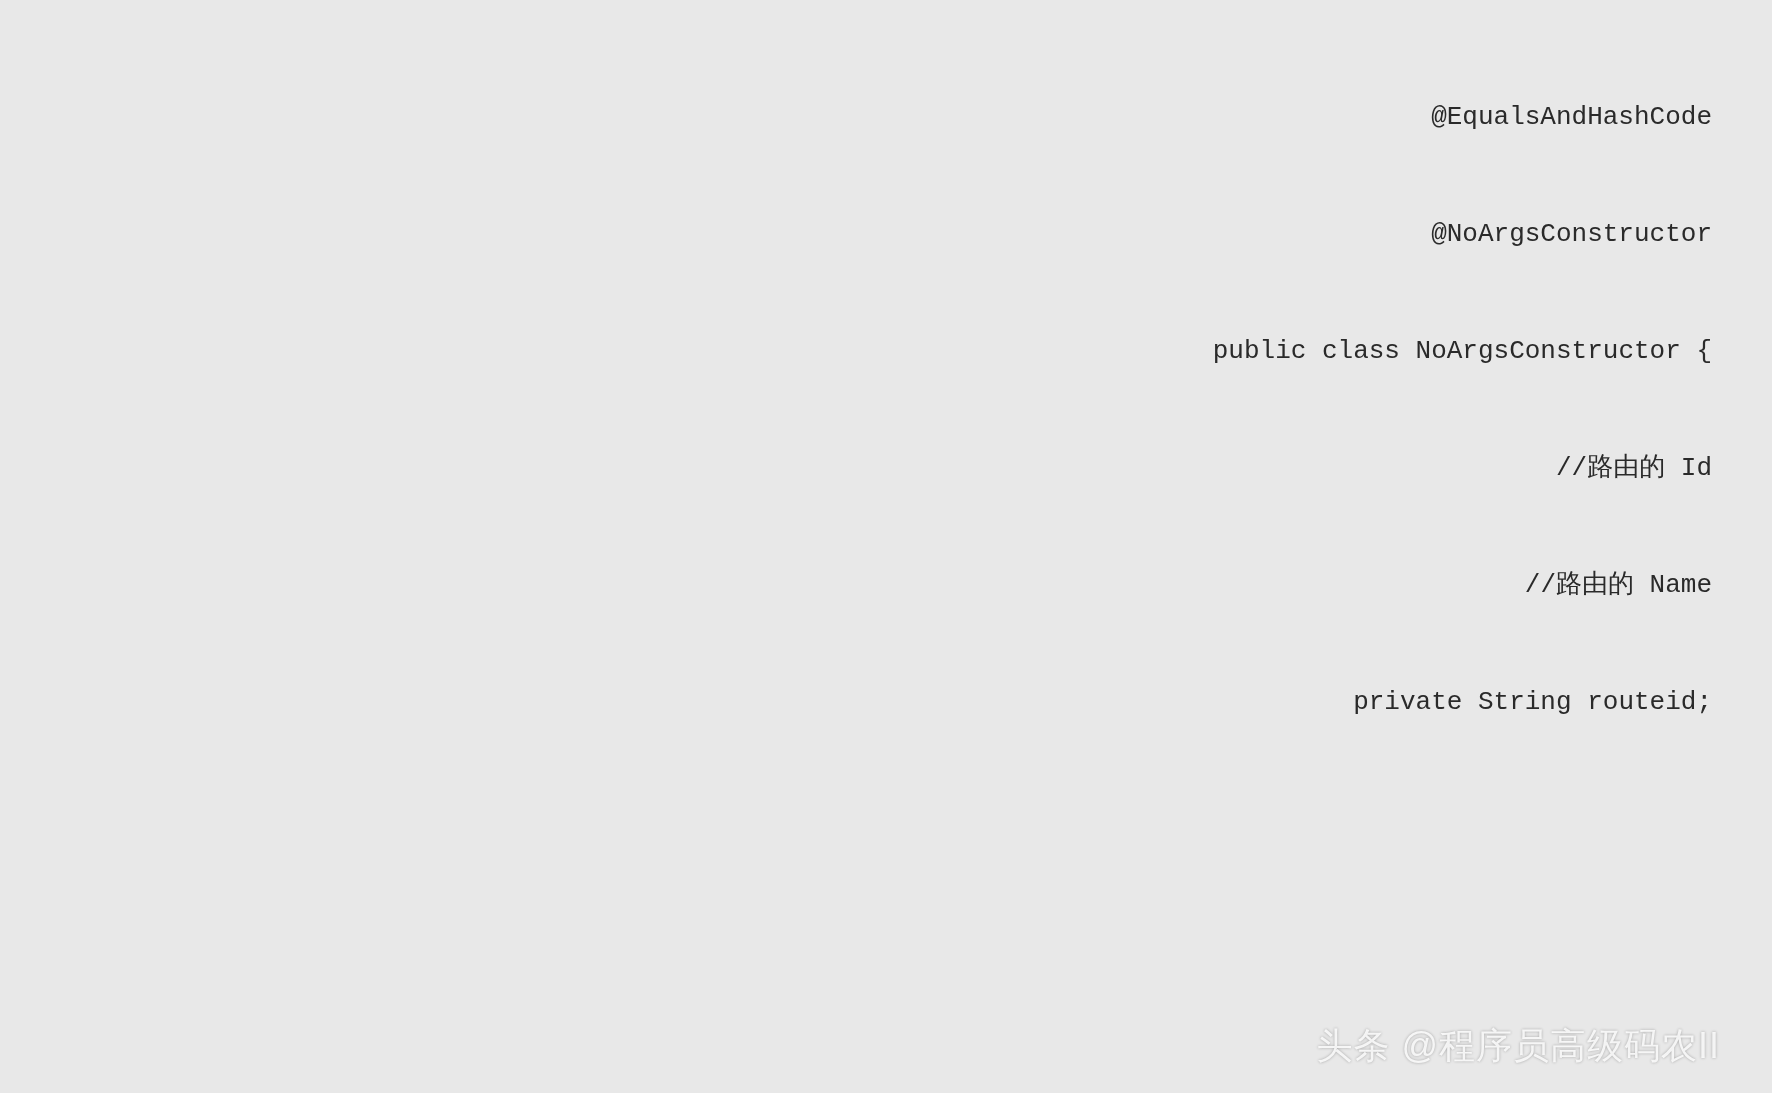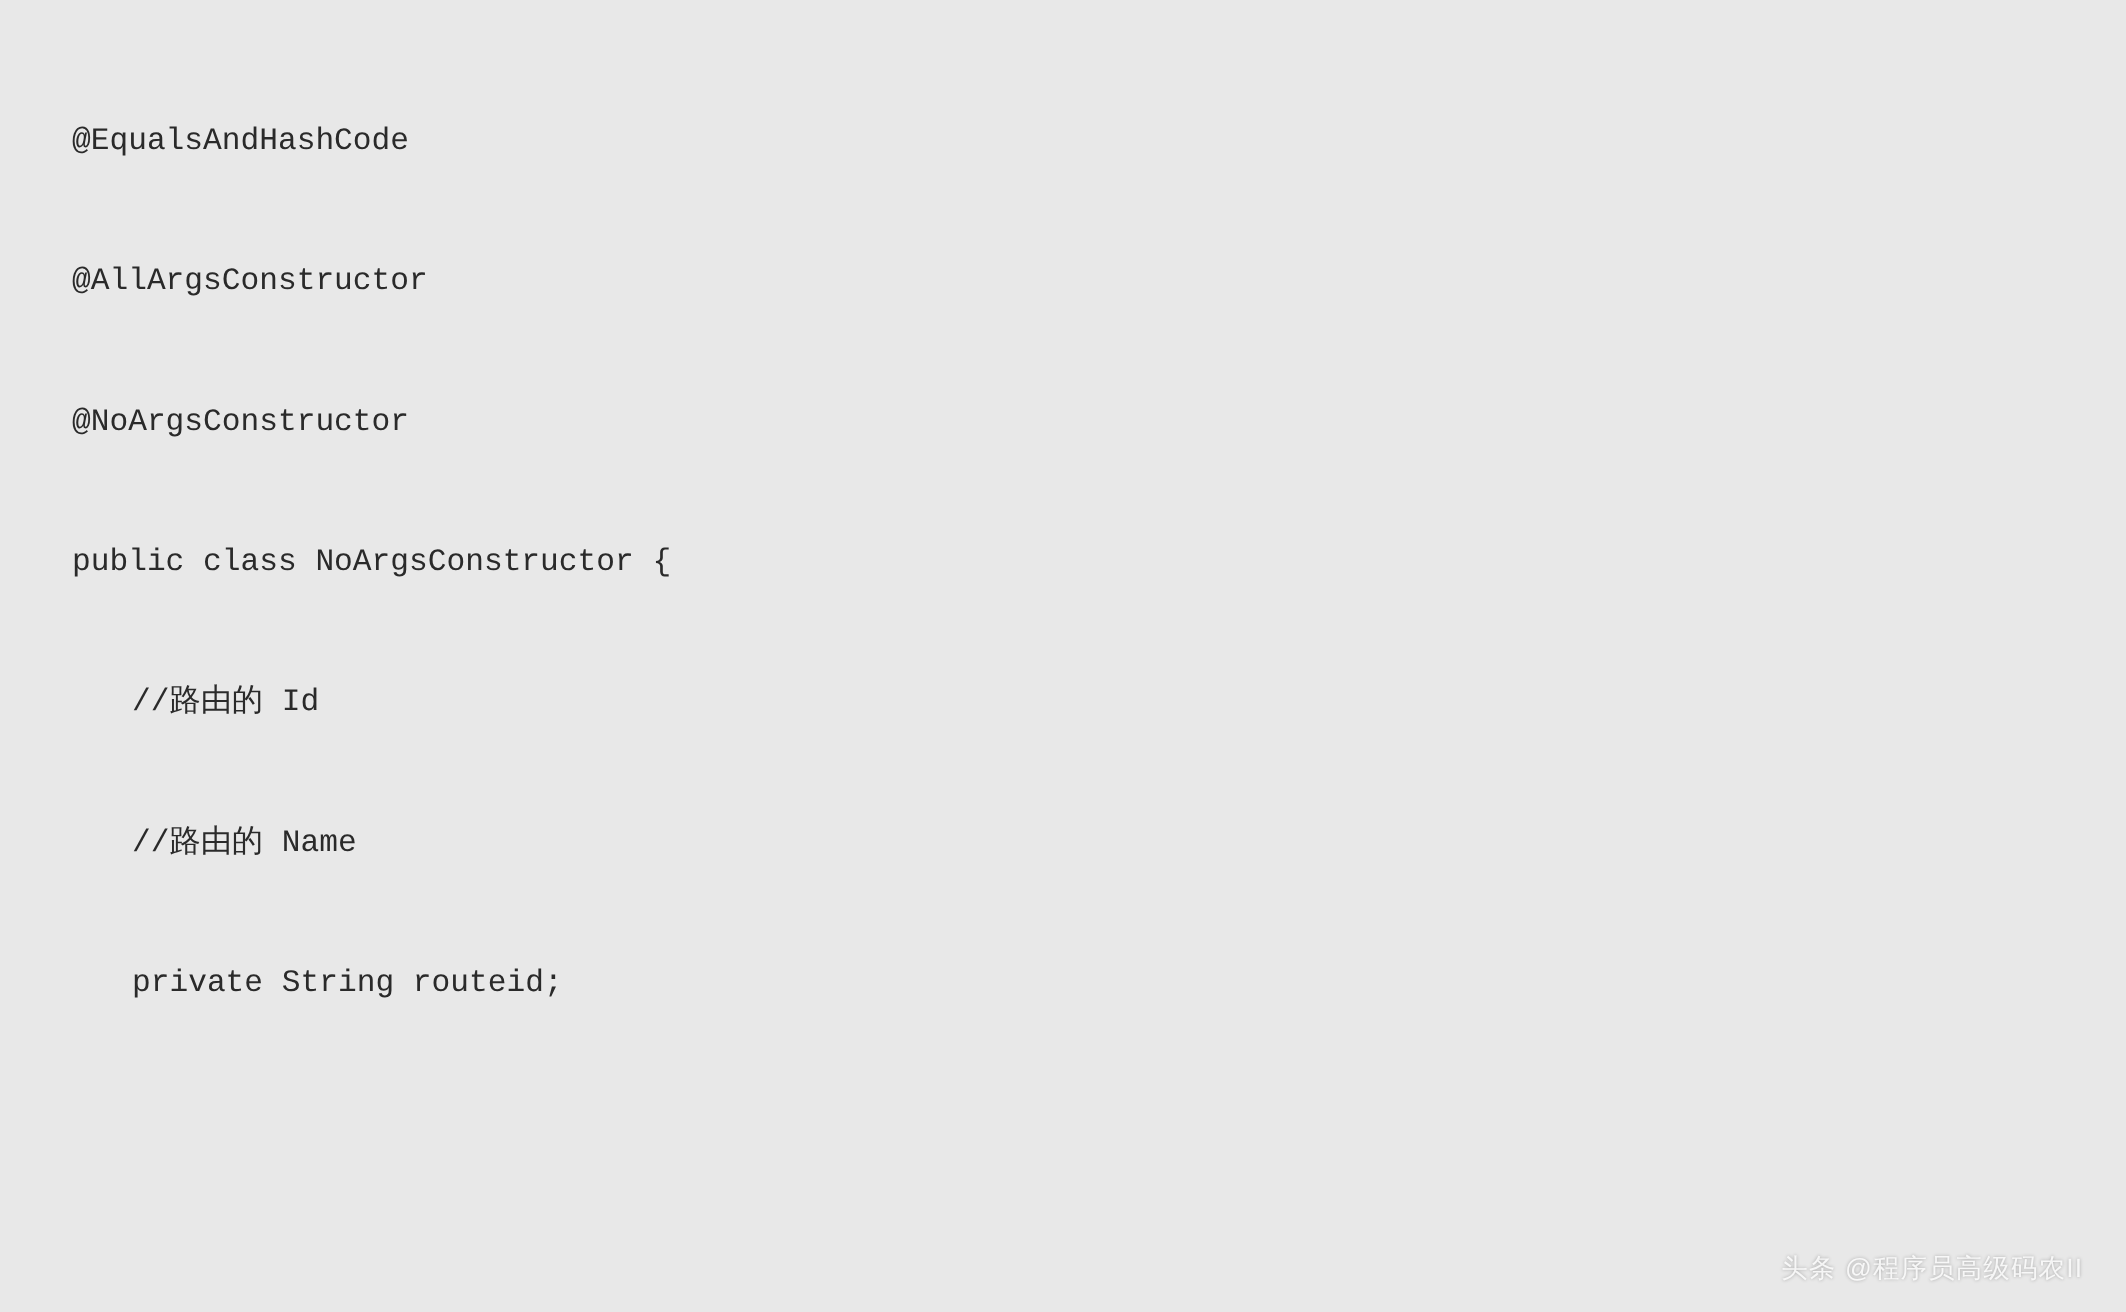--- a/index.html
+++ b/index.html
@@ -21,38 +21,38 @@
     .code-block {
       white-space: pre;
       font-weight: 400;
     }
     .indent-1 {
       padding-left: 50px;
     }
     .watermark {
       position: absolute;
       bottom: 20px;
-      right: 36px;
+      right: 52px;
       color: rgba(255, 255, 255, 0.85);
-      font-size: 22px;
+      font-size: 36px;
       font-weight: 500;
       text-shadow: 0 0 3px rgba(0,0,0,0.3);
       font-family: "Microsoft YaHei", sans-serif;
       letter-spacing: 1px;
     }
     .line {
       display: block;
+      text-align: right;
     }
   </style>
 </head>
 <body>
 
 <div class="code-block">
   <span class="line">@EqualsAndHashCode</span>
-  <span class="line">@AllArgsConstructor</span>
   <span class="line">@NoArgsConstructor</span>
   <span class="line">public class NoArgsConstructor {</span>
   <span class="line indent-1">//路由的 Id</span>
   <span class="line indent-1">//路由的 Name</span>
   <span class="line indent-1">private String routeid;</span>
   
   
   
   
   

